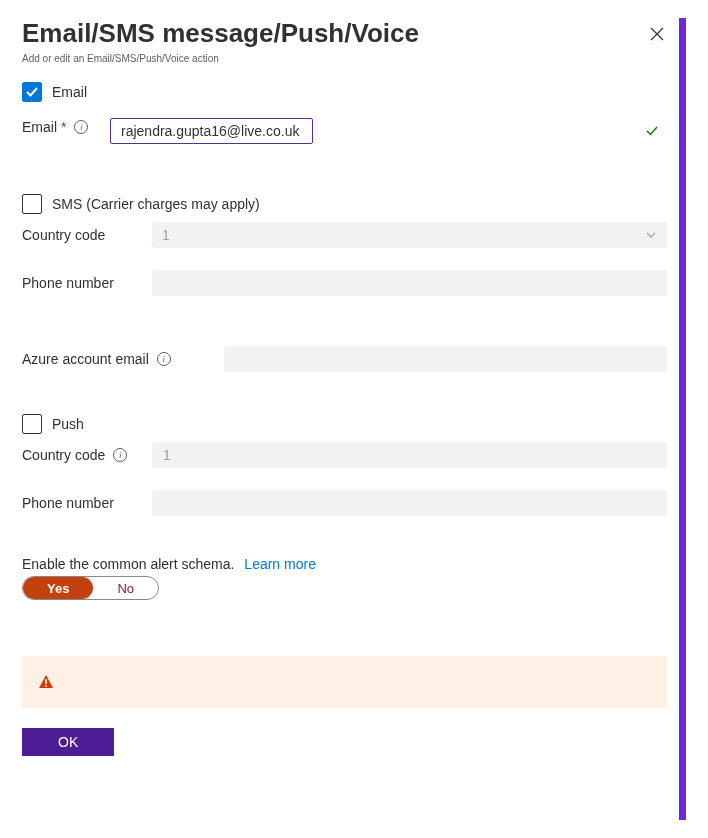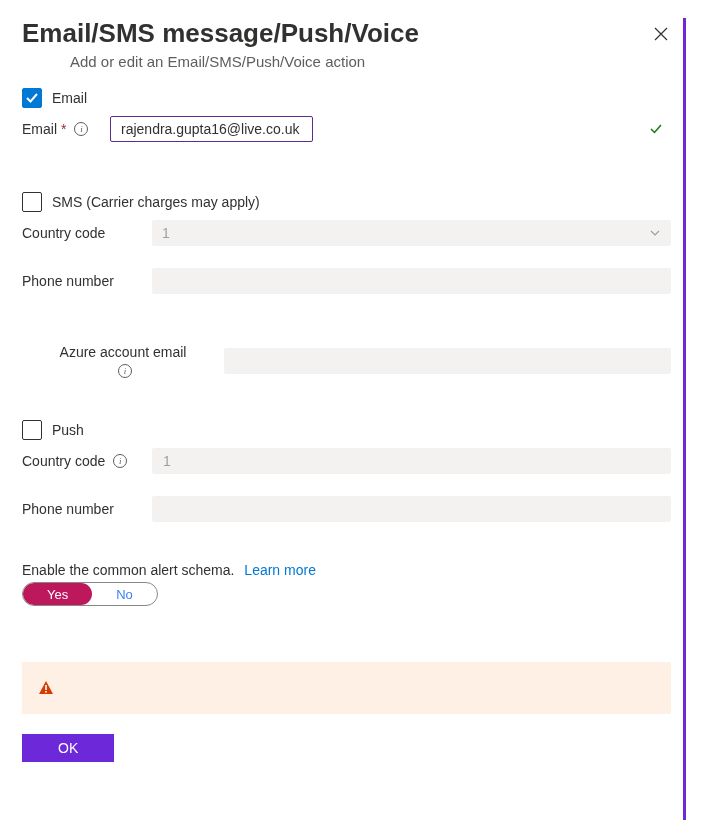--- a/index.html
+++ b/index.html
@@ -1,54 +1,54 @@
 <!DOCTYPE html>
 <html><head>
   <meta charset="utf-8">
   <style>
     * { box-sizing: border-box; margin: 0; padding: 0; font-family: "Segoe UI", -apple-system, sans-serif; }
     body { width: 708px; height: 838px; background: #fff; padding: 18px 22px; position: relative; }
-    .blade { border-right: 3px solid #6d28d9; height: 802px; padding-right: 12px; position: relative; }
+    .blade { border-right: 7px solid #6d28d9; height: 802px; padding-right: 12px; position: relative; }
     .header { position: relative; }
     h1 { font-size: 26px; font-weight: 600; color: #323130; margin-bottom: 4px; }
-    .subtitle { font-size: 15px; color: #605e5c; margin-bottom: 18px; margin-left: 48px; }
+    .subtitle { font-size: 10px; color: #605e5c; margin-bottom: 18px; }
     .close-btn { position: absolute; top: 6px; right: 0; width: 20px; height: 20px; display: flex; align-items: center; justify-content: center; cursor: pointer; }
     .close-btn svg { width: 14px; height: 14px; }
     .checkbox-row { display: flex; align-items: center; gap: 10px; margin-bottom: 8px; }
     .cb { width: 20px; height: 20px; border: 1px solid #323130; border-radius: 2px; display: flex; align-items: center; justify-content: center; cursor: pointer; }
     .cb.checked { background: #0078d4; border-color: #0078d4; }
     .cb.checked svg { width: 14px; height: 14px; }
     .cb-label { font-size: 14px; color: #323130; }
     .field { display: flex; align-items: center; margin-bottom: 8px; }
     .field-label { font-size: 14px; color: #323130; display: flex; align-items: center; gap: 4px; }
     .req { color: #a4262c; }
     .info-icon { width: 14px; height: 14px; border: 1px solid #605e5c; border-radius: 50%; display: inline-flex; align-items: center; justify-content: center; font-size: 9px; color: #605e5c; font-style: italic; font-family: serif; margin-left: 4px; }
     .txt { flex: 1; height: 26px; border: 1px solid #605e5c; border-radius: 2px; padding: 0 10px; font-size: 14px; color: #323130; outline: none; }
     .txt.valid { border-color: #5c2d91; }
-    .valid-wrap { flex: 1; position: relative; }
+    .valid-wrap { flex: 1; position: relative; margin-top: 8px; }
     .valid-wrap .checkmark { position: absolute; right: 8px; top: 50%; transform: translateY(-50%); width: 14px; height: 14px; }
     .txt.disabled { background: #f3f2f1; border-color: #f3f2f1; color: #a19f9d; }
     .select-wrap { flex: 1; position: relative; }
     .select { width: 100%; height: 26px; background: #f3f2f1; border: none; border-radius: 2px; padding: 0 10px; font-size: 14px; color: #a19f9d; display: flex; align-items: center; justify-content: space-between; }
     .chevron { width: 12px; height: 12px; }
     .section { margin-bottom: 40px; }
     .email-field-row .field-label { width: 88px; }
     .sms-field-row .field-label, .voice-field-row .field-label { width: 130px; }
-    .azure-field-row .field-label { width: 202px; flex-direction: column; }
+    .azure-field-row .field-label { width: 202px; }
     .schema { font-size: 14px; color: #323130; margin-bottom: 4px; }
     .schema a { color: #0078d4; text-decoration: none; margin-left: 6px; cursor: pointer; }
     .toggle { display: inline-flex; border: 1px solid #8a8886; border-radius: 14px; overflow: hidden; height: 24px; }
     .toggle-opt { padding: 0 24px; font-size: 13px; display: flex; align-items: center; cursor: pointer; }
-    .toggle-opt.active { background: #be185d; color: #fff; border-radius: 14px; }
-    .toggle-opt:not(.active) { color: #3b82f6; }
+    .toggle-opt.active { background: #c2410c; color: #fff; border-radius: 14px; font-weight: bold; }
+    .toggle-opt:not(.active) { color: #7f1d1d; }
     .warning { background: #fef0e4; padding: 18px 16px; display: flex; align-items: center; gap: 12px; margin-top: 56px; }
     .warn-icon { width: 16px; height: 16px; flex-shrink: 0; }
     .warn-text { font-size: 13.5px; color: #323130; }
     .footer { margin-top: 20px; }
-    .ok-btn { background: #6d28d9; color: #fff; border: none; padding: 6px 36px; font-size: 14px; cursor: pointer; }
+    .ok-btn { background: #4c1d95; color: #fff; border: none; padding: 6px 36px; font-size: 14px; cursor: pointer; }
   </style>
 </head>
 <body>
 
 <div class="blade">
   <div class="header">
     <h1>Email/SMS message/Push/Voice</h1>
     <div class="subtitle">Add or edit an Email/SMS/Push/Voice action</div>
     <div class="close-btn">
       <svg viewBox="0 0 14 14">

